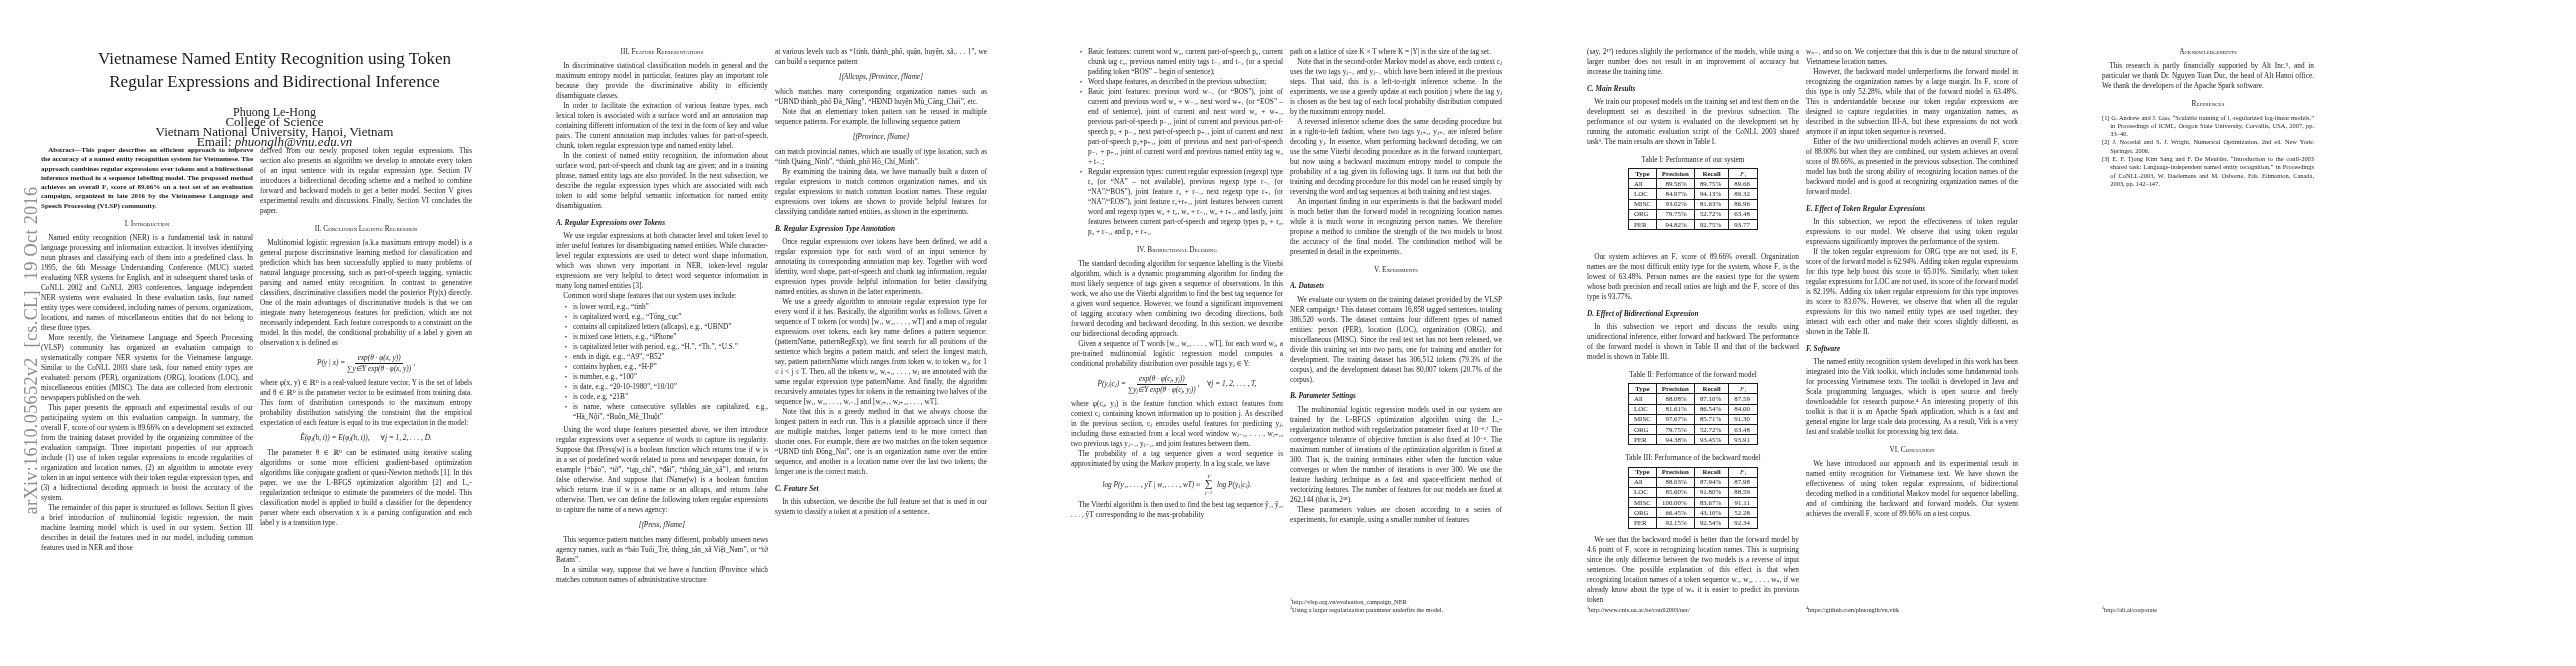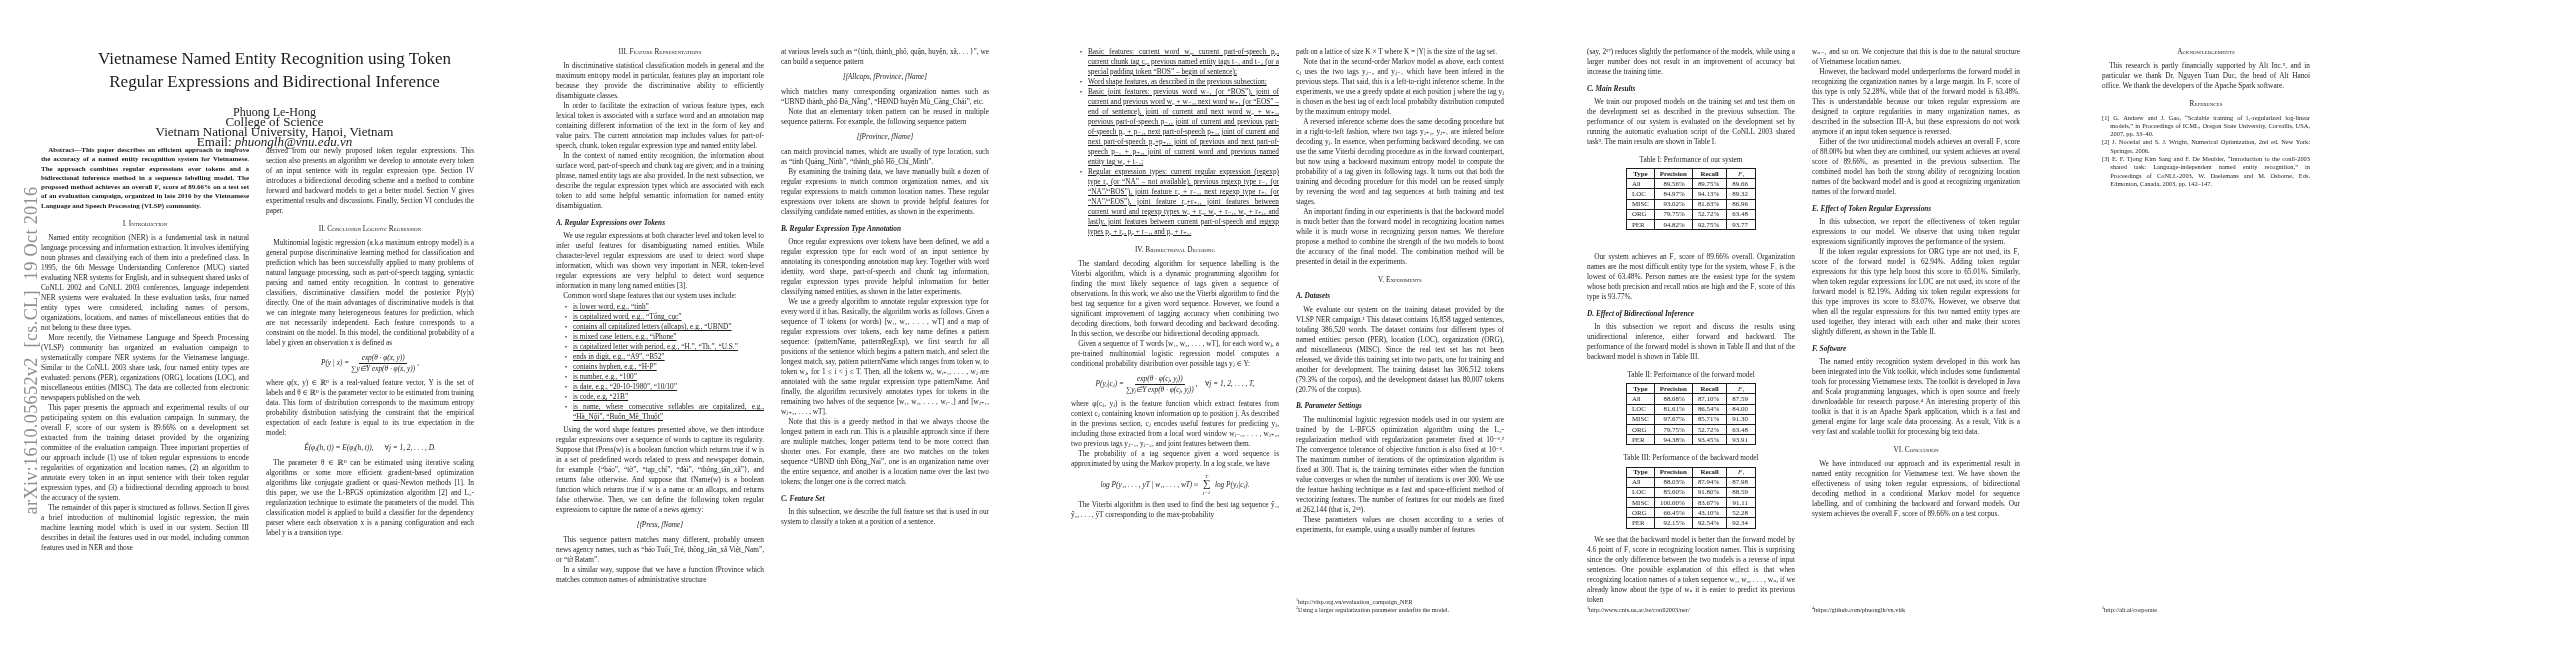--- a/index.html
+++ b/index.html
@@ -9,21 +9,21 @@
   
   .watermark{position:absolute;left:-197px;top:340px;width:456px;text-align:center;
     transform:rotate(-90deg);color:#8f8f8f;font-size:18.3px;white-space:pre;letter-spacing:0.3px;}
   
   .pheader{position:absolute;top:47px;left:17px;width:100%;text-align:center;}
   .ptitle{font-size:17px;line-height:23px;font-weight:normal;}
   .author{margin-top:14px;font-size:12px;line-height:10px;}
   .affil{font-size:13px;line-height:10px;}
   .email-val{font-style:italic;}
   
-  .cols{position:absolute;left:41px;right:41px;display:flex;gap:17px;}
+  .cols{position:absolute;left:41px;right:41px;display:flex;gap:7px;}
   .col{width:212px;height:100%;overflow:hidden;position:relative;text-align:justify;
     font-size:7.3px;line-height:10px;hyphens:none;}
   .p{margin:0;text-indent:7.2px;}
   .noind{text-indent:0;}
   .abstract{font-weight:bold;font-size:7px;line-height:9.3px;margin-bottom:2.8px;}
   .sechead{margin:7.8px 0 4.4px;font-size:7.3px;font-weight:normal;text-align:center;
     font-variant:small-caps;text-indent:0;}
   .subhead{margin:6.7px 0 3.3px;font-size:7.3px;font-weight:bold;font-style:italic;
     text-align:left;text-indent:0;}
   .col > :first-child{margin-top:0;}
@@ -32,21 +32,21 @@
     font-style:italic;text-indent:0;white-space:pre;}
   .frac{display:inline-flex;flex-direction:column;align-items:center;margin:0 2.2px;line-height:9px;font-family:Liberation Serif, serif;}
   .frac .num{border-bottom:0.6px solid #1b1b1b;padding:0 2.2px 0.6px;}
   .frac .den{padding-top:0.6px;}
   .bigop{display:inline-flex;flex-direction:column;align-items:center;line-height:1;
     font-style:normal;margin:0 2.8px;}
   .bigop .sigma{font-size:10.6px;}
   .bigop .lim{font-size:5px;font-style:italic;}
   .pattern{margin:5px 0;text-align:center;font-style:italic;text-indent:0;}
   
-  ul.bullets{list-style:none;margin:1.1px 0 2.2px;padding:0 0 0 17px;text-decoration:underline;}
+  ul.bullets{list-style:none;margin:1.1px 0 2.2px;padding:0 0 0 17px;}
   ul.bullets li{text-align:justify;}
   ul.bullets li::before{content:"•";display:inline-block;width:8.3px;margin-left:-8.3px;font-size:6.7px;}
   
   .tcap{margin:7.8px 0 3.3px;text-align:center;text-indent:0;}
   table.datatable{border-collapse:collapse;margin:0 auto;font-size:6.9px;line-height:8px;
     border:0.8px solid #1b1b1b;}
   .datatable th,.datatable td{border:0.6px solid #1b1b1b;padding:0.6px 5px;}
   .datatable th{font-weight:bold;text-align:center;}
   .datatable th:last-child{font-weight:normal;font-style:italic;}
   .datatable td:not(:first-child){text-align:right;padding-right:7.2px;}
@@ -186,21 +186,21 @@
       <div class="col">
         <p class="p noind">path on a lattice of size K × T where K = |Y| is the size of the tag set.</p>
         <p class="p">Note that in the second-order Markov model as above, each context cⱼ uses the two tags yⱼ₋₂ and yⱼ₋₁ which have been infered in the previous steps. That said, this is a left-to-right inference scheme. In the experiments, we use a greedy update at each position j where the tag yⱼ is chosen as the best tag of each local probabilty distribution computed by the maximum entropy model.</p>
         <p class="p">A reversed inference scheme does the same decoding procedure but in a right-to-left fashion, where two tags yⱼ₊₂, yⱼ₊₁ are infered before decoding yⱼ. In essence, when performing backward decoding, we can use the same Viterbi decoding procedure as in the forward counterpart, but now using a backward maximum entropy model to compute the probability of a tag given its following tags. It turns out that both the training and decoding procedure for this model can be reused simply by reversing the word and tag sequences at both training and test stages.</p>
         <p class="p">An important finding in our experiments is that the backward model is much better than the forward model in recognizing location names while it is much worse in recognizing person names. We therefore propose a method to combine the strength of the two models to boost the accuracy of the final model. The combination method will be presented in detail in the experiments.</p>
         <h4 class="sechead">V. Experiments</h4>
         <h5 class="subhead">A. Datasets</h5>
         <p class="p">We evaluate our system on the training dataset provided by the VLSP NER campaign.¹ This dataset contains 16,858 tagged sentences, totaling 386,520 words. The dataset contains four different types of named entities: person (PER), location (LOC), organization (ORG), and miscellaneous (MISC). Since the real test set has not been released, we divide this training set into two parts, one for training and another for development. The training dataset has 306,512 tokens (79.3% of the corpus), and the development dataset has 80,007 tokens (20.7% of the corpus).</p>
         <h5 class="subhead">B. Parameter Settings</h5>
         <p class="p">The multinomial logistic regression models used in our system are trained by the L-BFGS optimization algorithm using the L₂-regularization method with regularization parameter fixed at 10⁻⁶.² The convergence tolerance of objective function is also fixed at 10⁻⁶. The maximum number of iterations of the optimization algorithm is fixed at 300. That is, the training terminates either when the function value converges or when the number of iterations is over 300. We use the feature hashing technique as a fast and space-efficient method of vectorizing features. The number of features for our models are fixed at 262,144 (that is, 2¹⁸).</p>
-        <p class="p">These parameters values are chosen according to a series of experiments, for example, using a usually number of features</p>
+        <p class="p">These parameters values are chosen according to a series of experiments, for example, using a smaller number of features</p>
         <div class="fnotes">
           <div class="fn"><span class="sup">1</span><span>http://vlsp.org.vn/evaluation_campaign_NER</span></div>
           <div class="fn"><span class="sup">2</span><span>Using a larger regularization parameter underfits the model.</span></div>
         </div>
       </div>
     </div>
   </div>
 
   <div class="page" style="left:1546px">
     <div class="cols" style="top:47px;height:567px">
@@ -245,21 +245,21 @@
               </tr>
               <tr>
                 <td>PER</td>
                 <td>94.82%</td>
                 <td>92.75%</td>
                 <td>93.77</td>
               </tr>
             </tbody>
         </table>
         <p class="p" style="margin-top:22px">Our system achieves an F₁ score of 89.66% overall. Organization names are the most difficult entity type for the system, whose F₁ is the lowest of 63.48%. Person names are the easiest type for the system whose both precision and recall ratios are high and the F₁ score of this type is 93.77%.</p>
-        <h5 class="subhead">D. Effect of Bidirectional Inference</h5>
+        <h5 class="subhead">D. Effect of Bidirectional Expression</h5>
         <p class="p">In this subsection we report and discuss the results using unidirectional inference, either forward and backward. The performance of the forward model is shown in Table II and that of the backward model is shown in Table III.</p>
         <div class="tcap">Table II: Performance of the forward model</div>
         <table class="datatable">
           <thead>
               <tr>
             <th>Type</th>
             <th>Precision</th>
             <th>Recall</th>
             <th>F₁</th>
           </tr>

